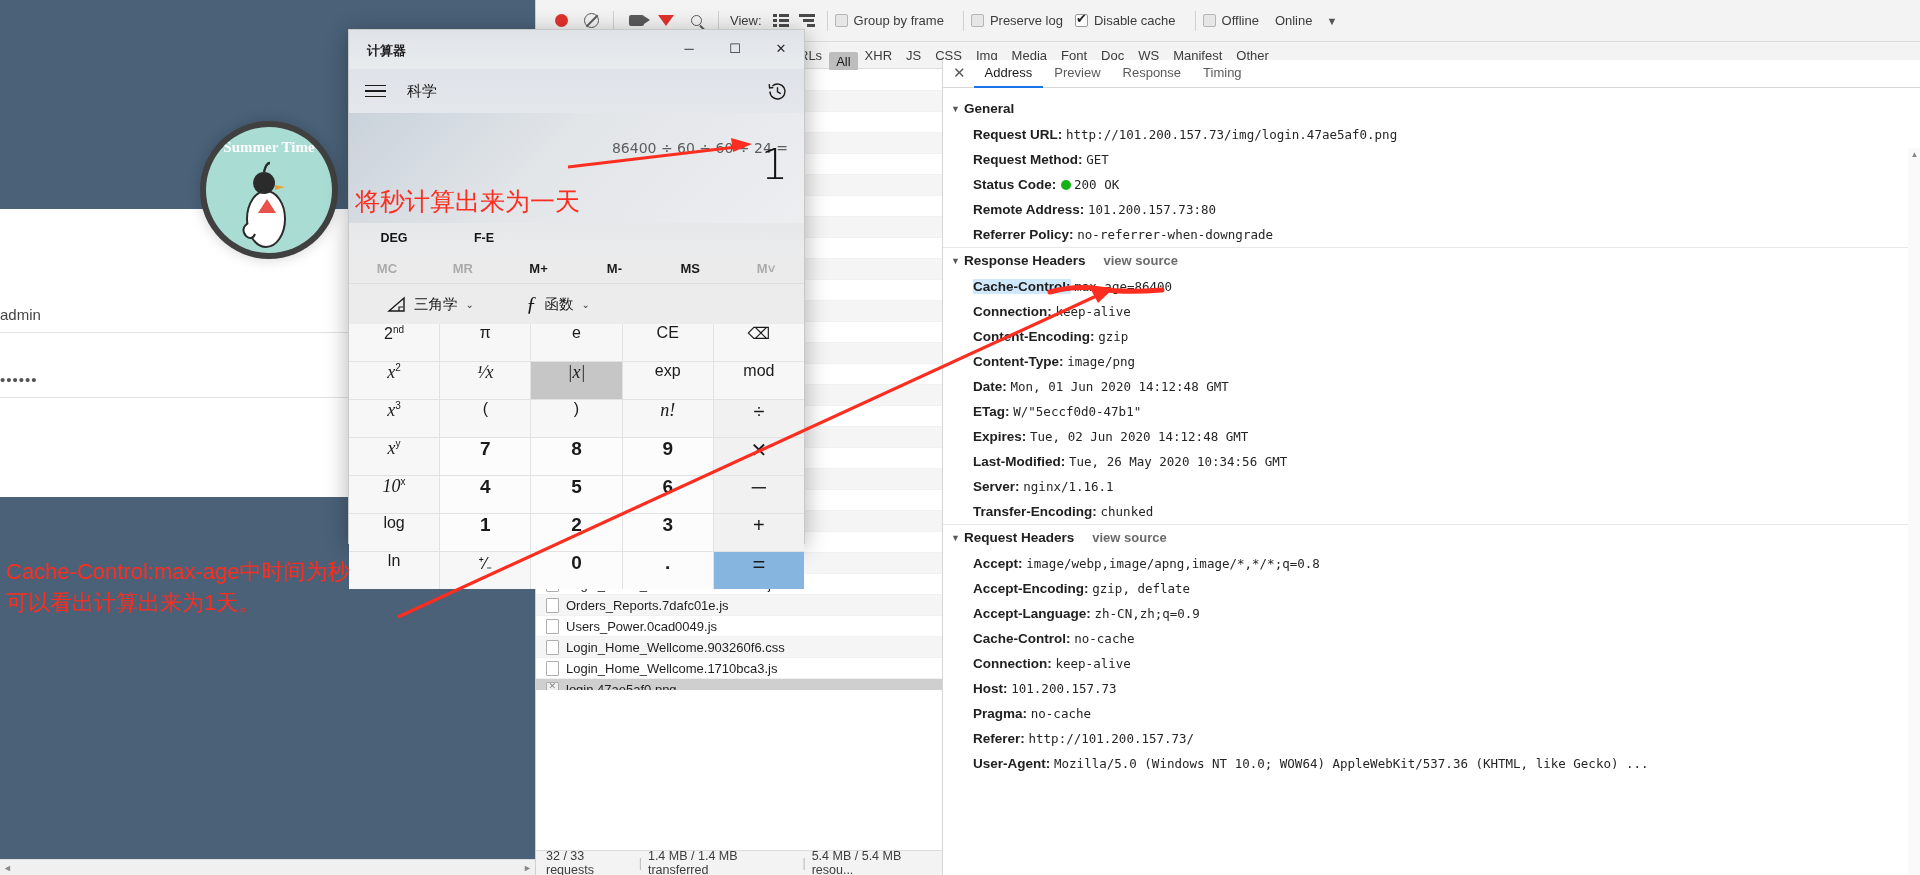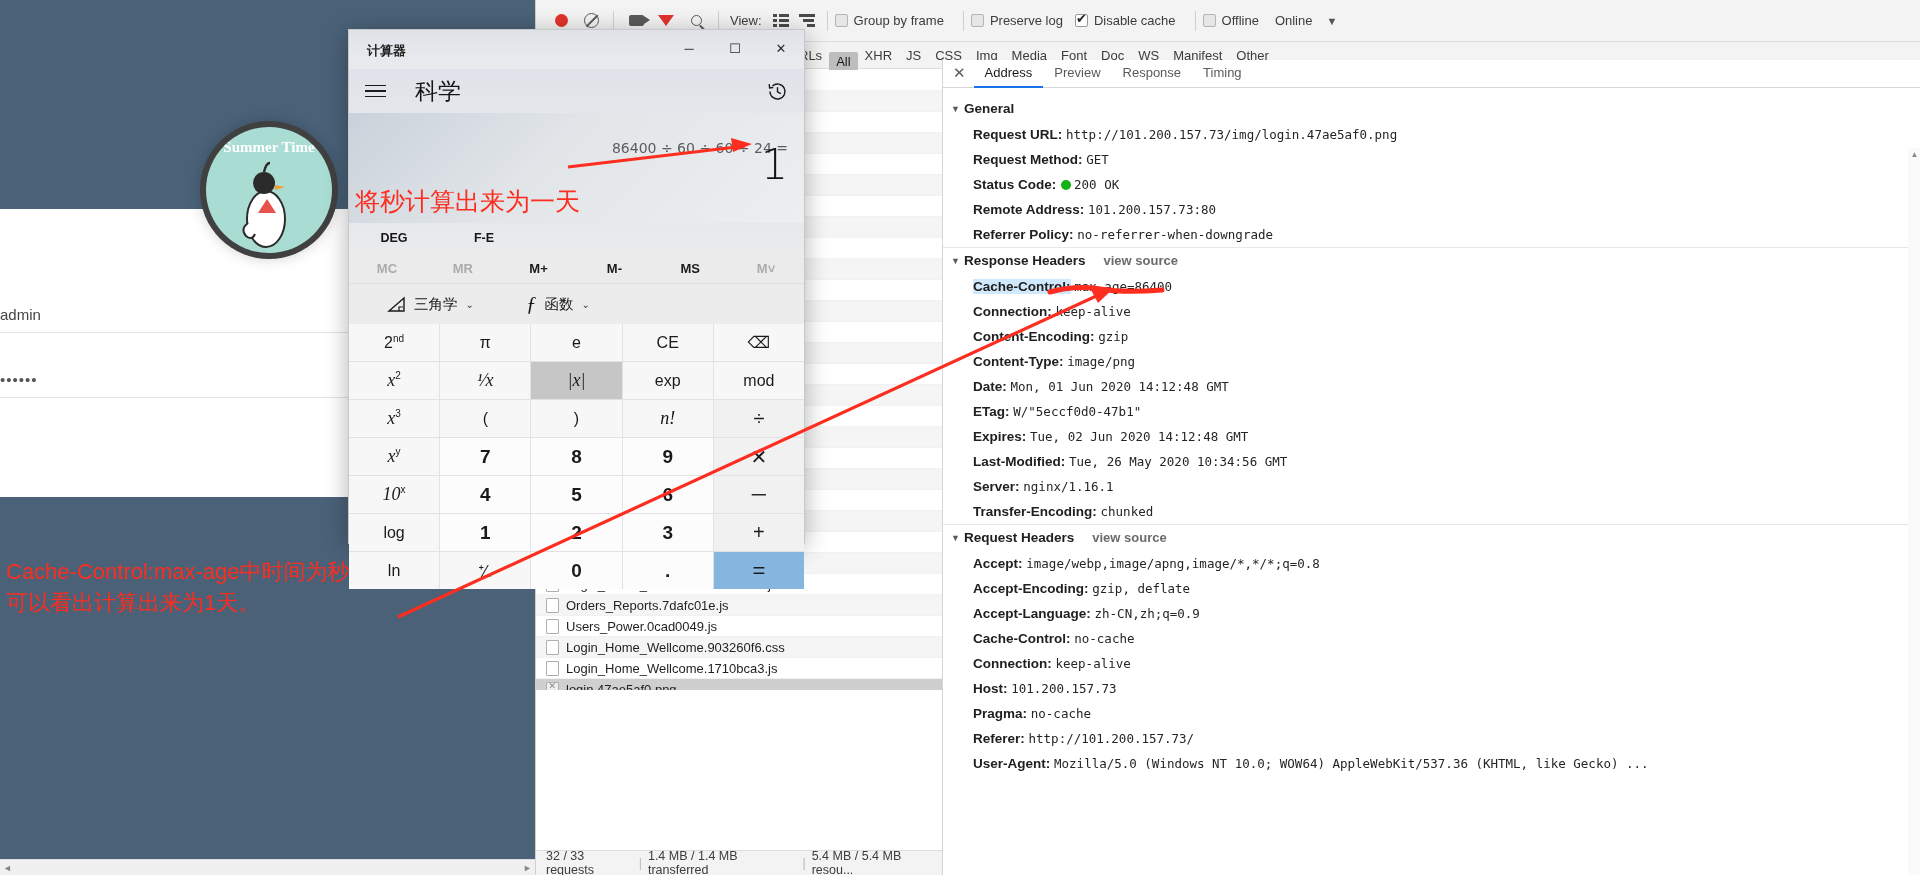--- a/index.html
+++ b/index.html
@@ -202,21 +202,21 @@
   }
 
   .calc-head {
     height: 44px; display: flex; align-items: center;
     padding: 0 12px 0 16px;
     background: linear-gradient(to bottom, #dfe3e9, #e4e7ec);
     position: relative;
   }
   .hamb { width: 21px; display:flex; flex-direction: column; gap:4px; cursor:pointer; }
   .hamb i { display:block; height:1.6px; background:#1b1b1b; }
-  .calc-mode { font-size: 23px; color: #151515; margin-left: 29px; }
+  .calc-mode { font-size: 15px; color: #151515; margin-left: 21px; }
   .hist-ico { position: absolute; right: 16px; top: 12px; cursor:pointer; }
 
   .calc-disp {
     height: 110px;
     background: linear-gradient(135deg, #c9d2db 0%, #e3e6e9 45%, #eceef0 100%);
     position: relative;
   }
   .calc-expr {
     position: absolute; right: 16px; top: 11px;
     font-size: 14px; color: #5c5c5c;
@@ -251,21 +251,21 @@
   .calc-fnrow {
     height: 40px; display: flex; align-items: center;
     background: #ececec; padding-left: 38px; gap: 52px;
     font-size: 14.5px; color: #161616;
   }
   .fnitem { display: flex; align-items: center; gap: 8px; cursor: pointer; }
   .fncaret { font-size: 10px; color: #3d3d3d; }
 
   .calc-pad { display: grid; grid-template-columns: repeat(5, 1fr); gap: 1px; background: #e2e2e2; }
   .key {
-    height: 37px; background: #f7f7f7; display: flex; align-items: center; justify-content: center;
+    height: 37px; background: #f7f7f7; display: flex; align-items: flex-start; justify-content: center;
     font-size: 16px; color: #1a1a1a; cursor: pointer; user-select: none;
   }
   .key.num { font-weight: bold; font-size: 19px; background: #fcfcfc; }
   .key.op  { background: #f1f1f1; font-size: 20px; }
   .key.fn  { font-style: italic; font-family: "Liberation Serif", serif; font-size: 18px; }
   .key.active { background: #c6c6c6; }
   .key.equals { background: #86b5e0; font-size: 22px; color:#1a1a1a; }
   .key sup { font-size: 10px; font-style: normal; font-family: "Liberation Sans", sans-serif; }
 
   

